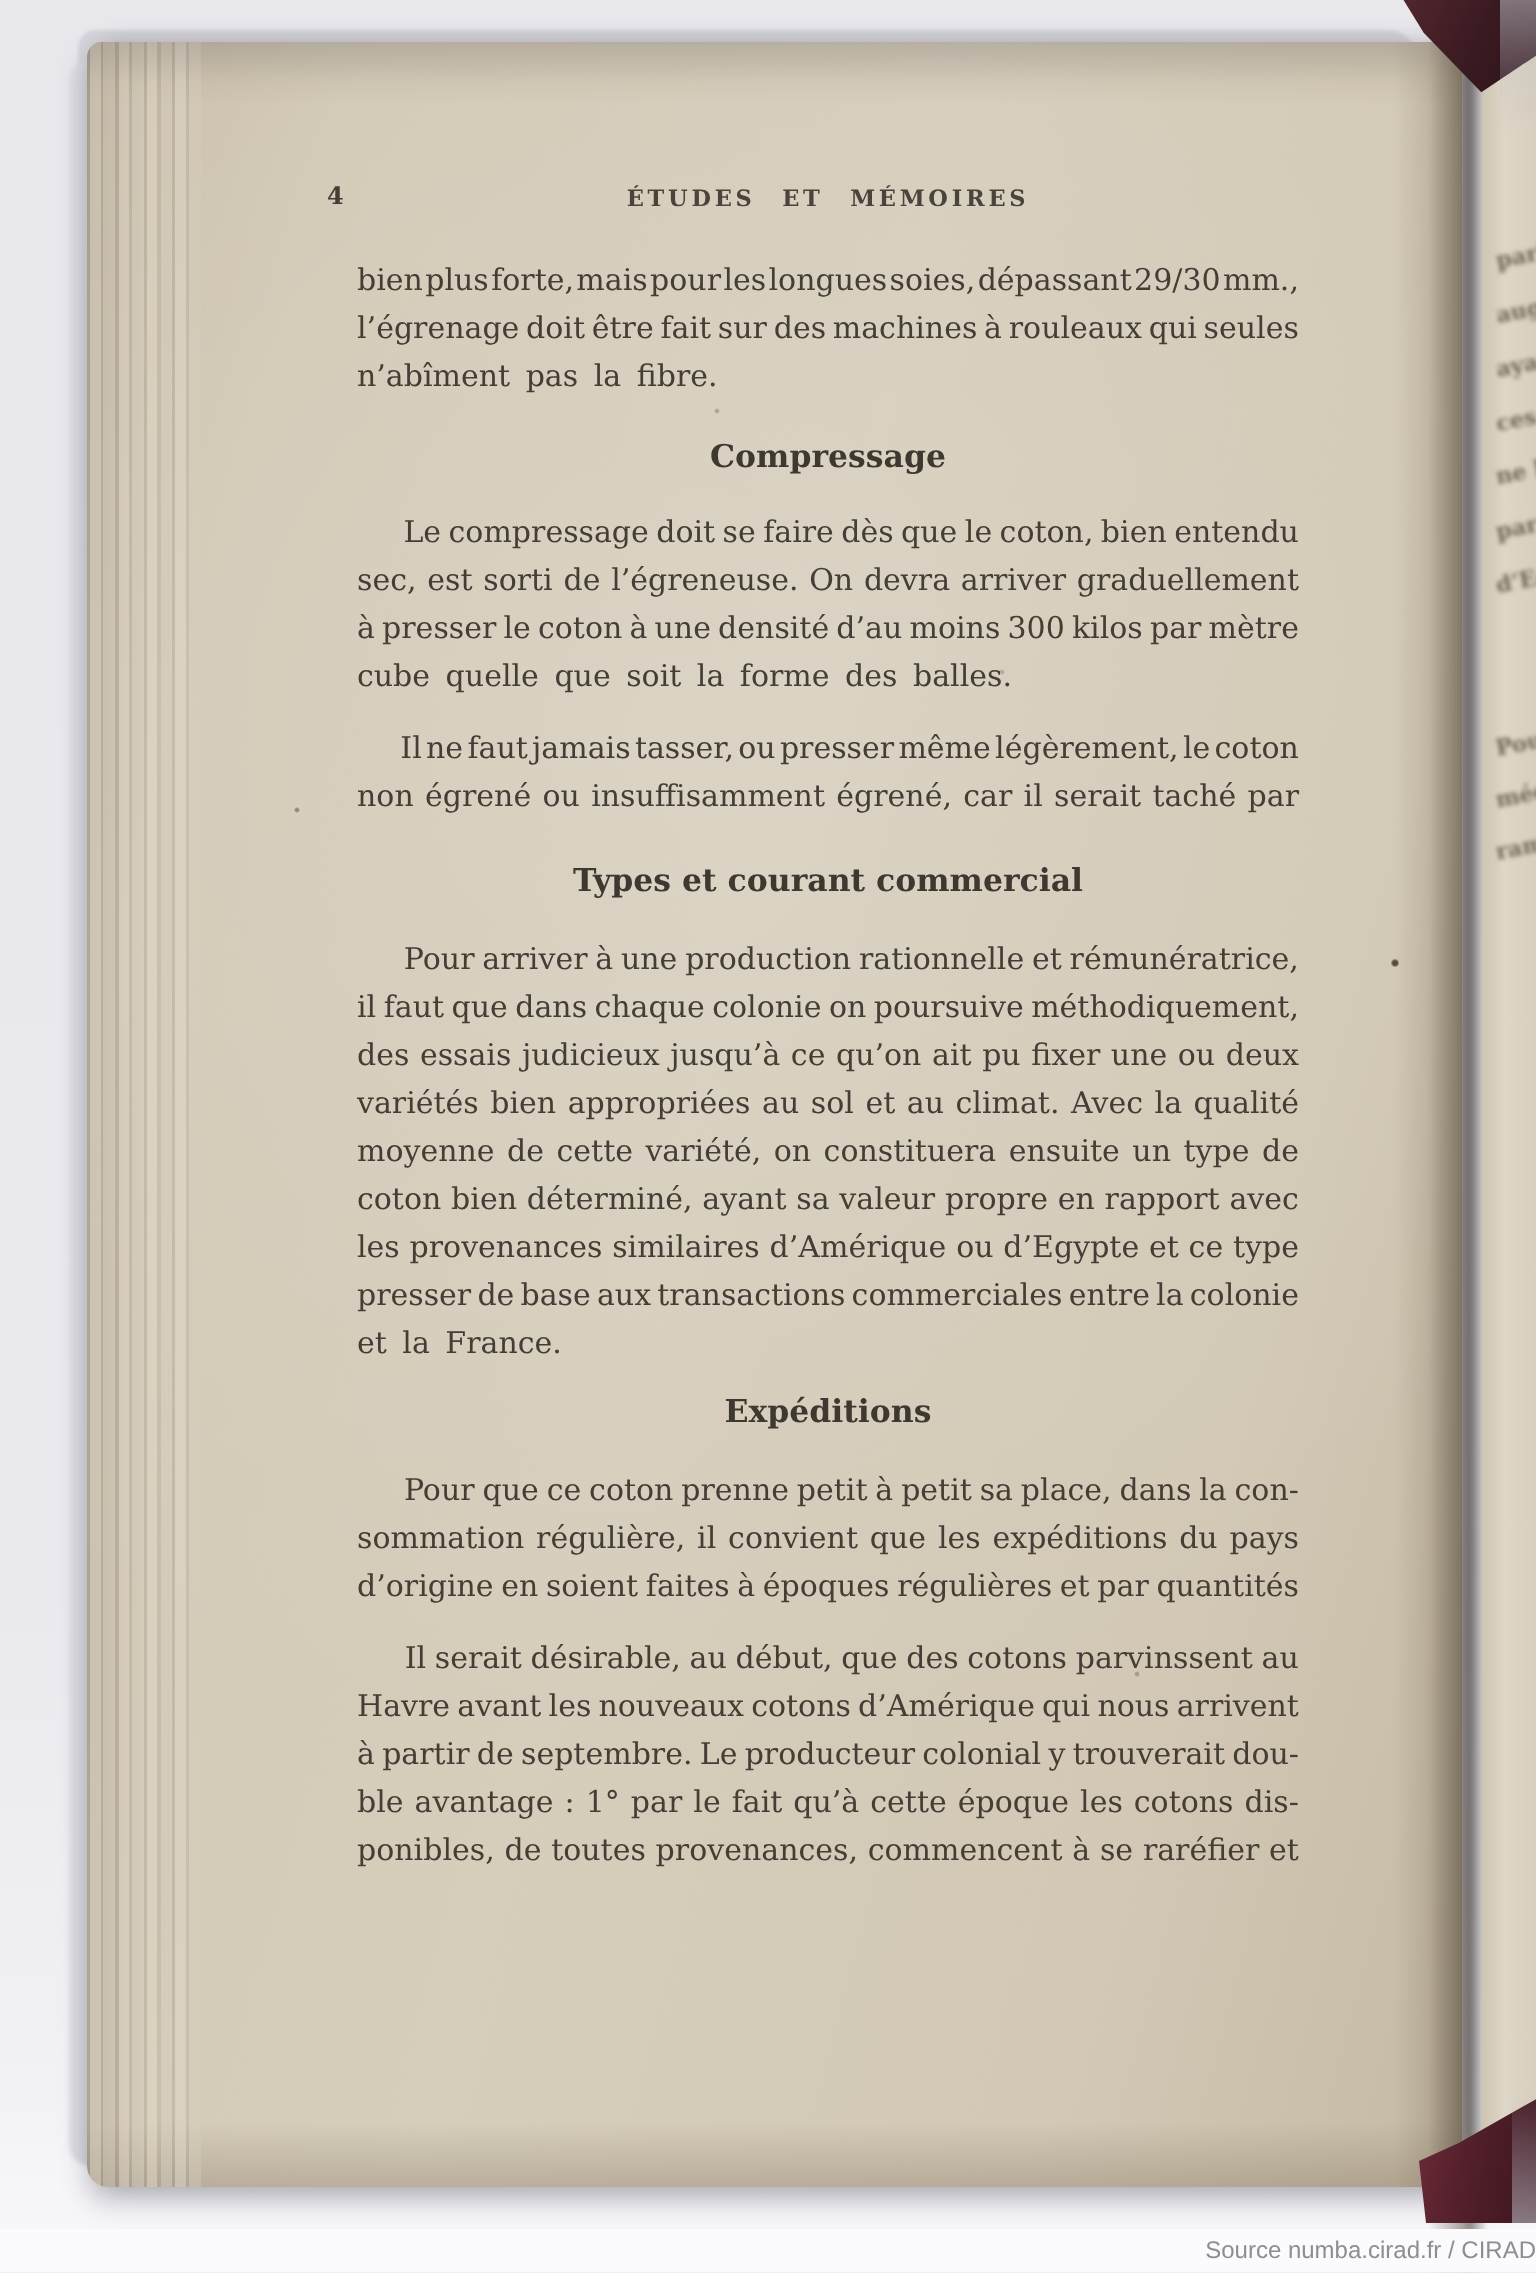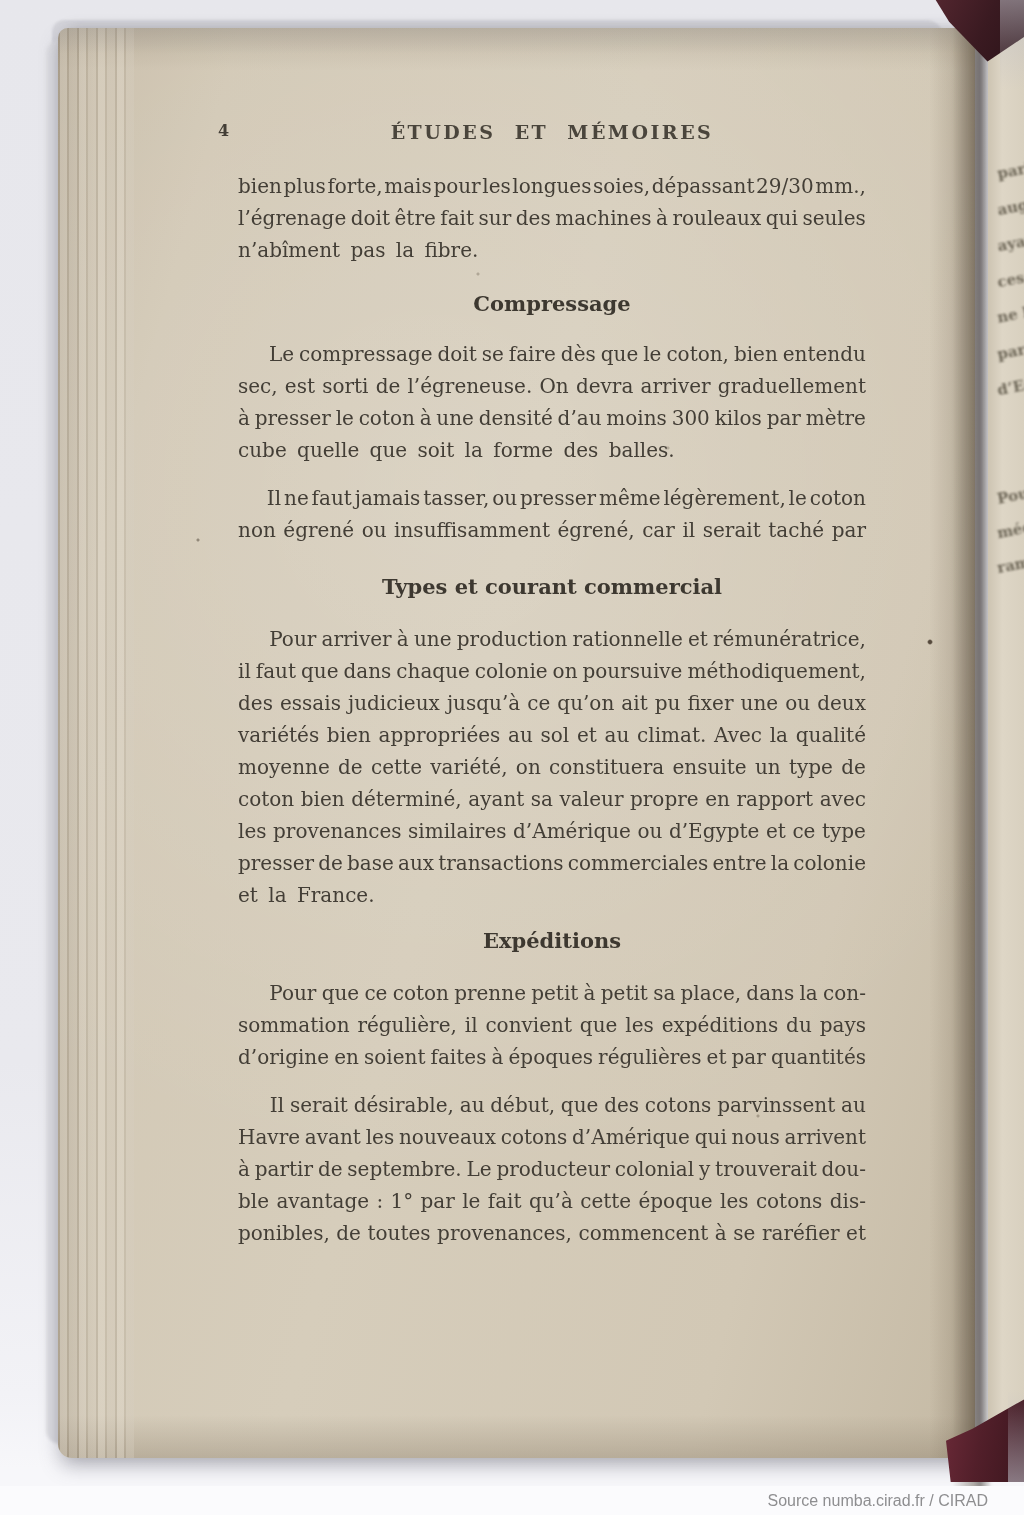--- a/index.html
+++ b/index.html
@@ -35,21 +35,21 @@
         opacity:.8;}
   .sheet-edges-top{position:absolute;left:0;top:0;width:100%;height:26px;
         border-radius:10px 4px 0 0;
         background:linear-gradient(to bottom, rgba(150,145,140,.3), rgba(150,145,140,0));}
   
   .text-column{position:relative;width:660px;margin-left:164px;padding-top:87px;
         font-size:20px;line-height:32px;color:#433e36;}
   .page-header{position:relative;height:20px;margin-bottom:35px;font-size:16px;}
   .page-num{position:absolute;left:-4px;top:0;font-weight:bold;}
   .running-title{position:absolute;left:0;right:0;top:1px;text-align:center;
-        font-weight:bold;font-size:19px;letter-spacing:2.5px;word-spacing:10px;color:#4a453c;}
+        font-weight:bold;font-size:15px;letter-spacing:2.5px;word-spacing:10px;color:#4a453c;}
   .heading{text-align:center;font-weight:bold;font-size:21px;line-height:28px;color:#3d3830;}
   .paragraph{margin:16px;}
   .jline{display:flex;justify-content:space-between;height:32px;align-items:baseline;}
   .jline span{flex:0 0 auto;}
   .jline .indent-spacer{flex:0 0 26px;}
   .lline{height:32px;word-spacing:4px;}
   
   .gutter{position:absolute;left:952px;top:0;width:40px;height:1515px;
         background:linear-gradient(to right, rgba(60,50,40,0), rgba(74,63,50,.42) 55%, rgba(40,32,26,.5) 70%, rgba(255,255,255,.25) 100%);
         filter:blur(1px);}
@@ -66,21 +66,21 @@
         background:linear-gradient(to bottom, rgba(190,190,198,.55), rgba(190,190,198,0));}
   .cover-bottom{position:absolute;left:946px;top:1396px;width:78px;height:86px;
         background:linear-gradient(100deg,#6b2a38 0%,#521f2a 45%,#3c161e 100%);
         clip-path:polygon(0 52%, 34% 38%, 100% 4%, 100% 100%, 6% 100%);}
   .cover-bottom-glass{position:absolute;left:1008px;top:1390px;width:16px;height:92px;
         background:linear-gradient(to bottom, rgba(185,185,195,.0), rgba(185,185,195,.6));}
   
   .source-bar{position:absolute;left:0;top:1486px;width:1024px;height:29px;
         background:#fbfbfd;display:flex;align-items:center;justify-content:flex-end;
         font-family:"Liberation Sans",sans-serif;font-size:16px;color:#8e8e90;
-        padding-right:36px;box-sizing:border-box;}
+        box-sizing:border-box;}
 </style>
 </head>
 <body>
 
 <div id="stage">
   <div class="top-deckle"></div>
   <div class="left-deckle-halo"></div>
 
   <div class="page">
     <div class="sheet-edges"></div>

